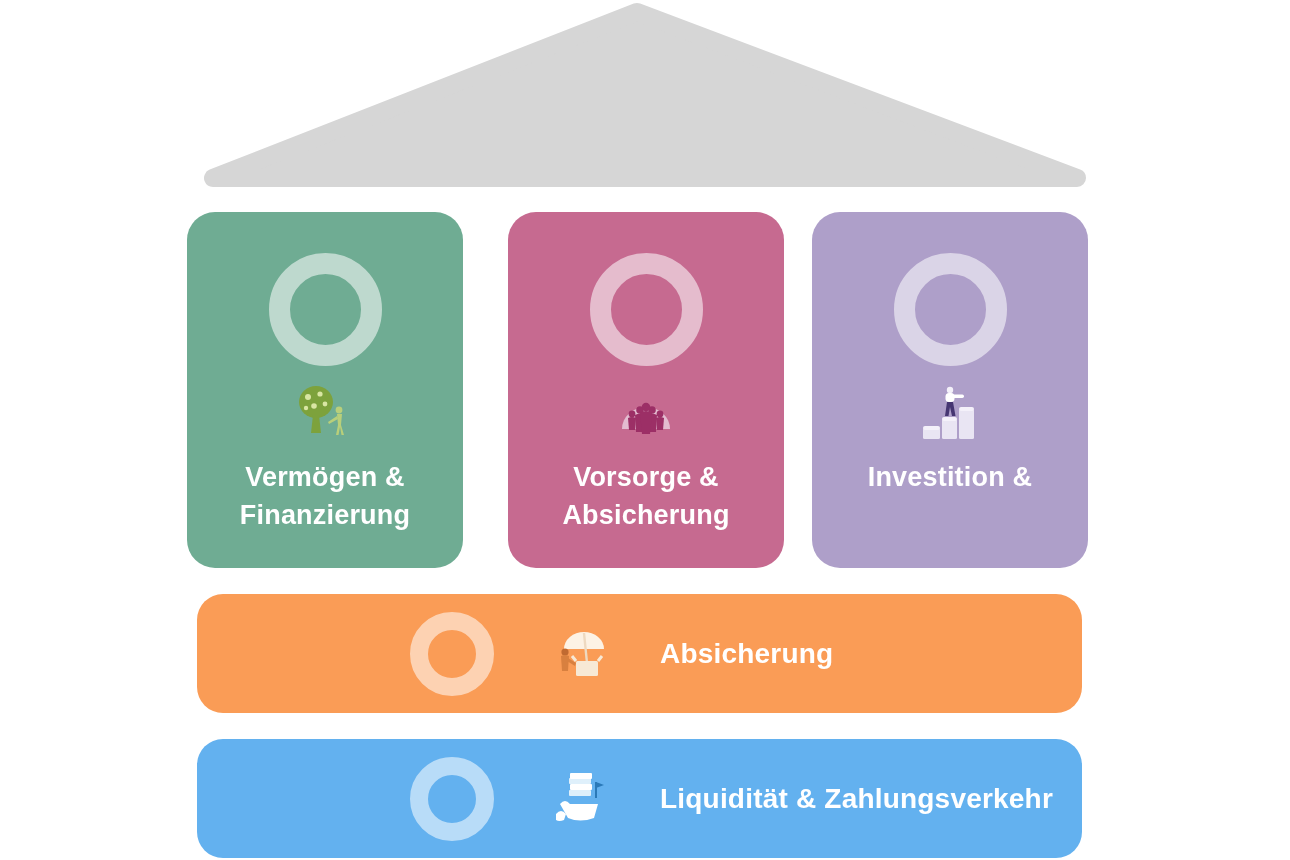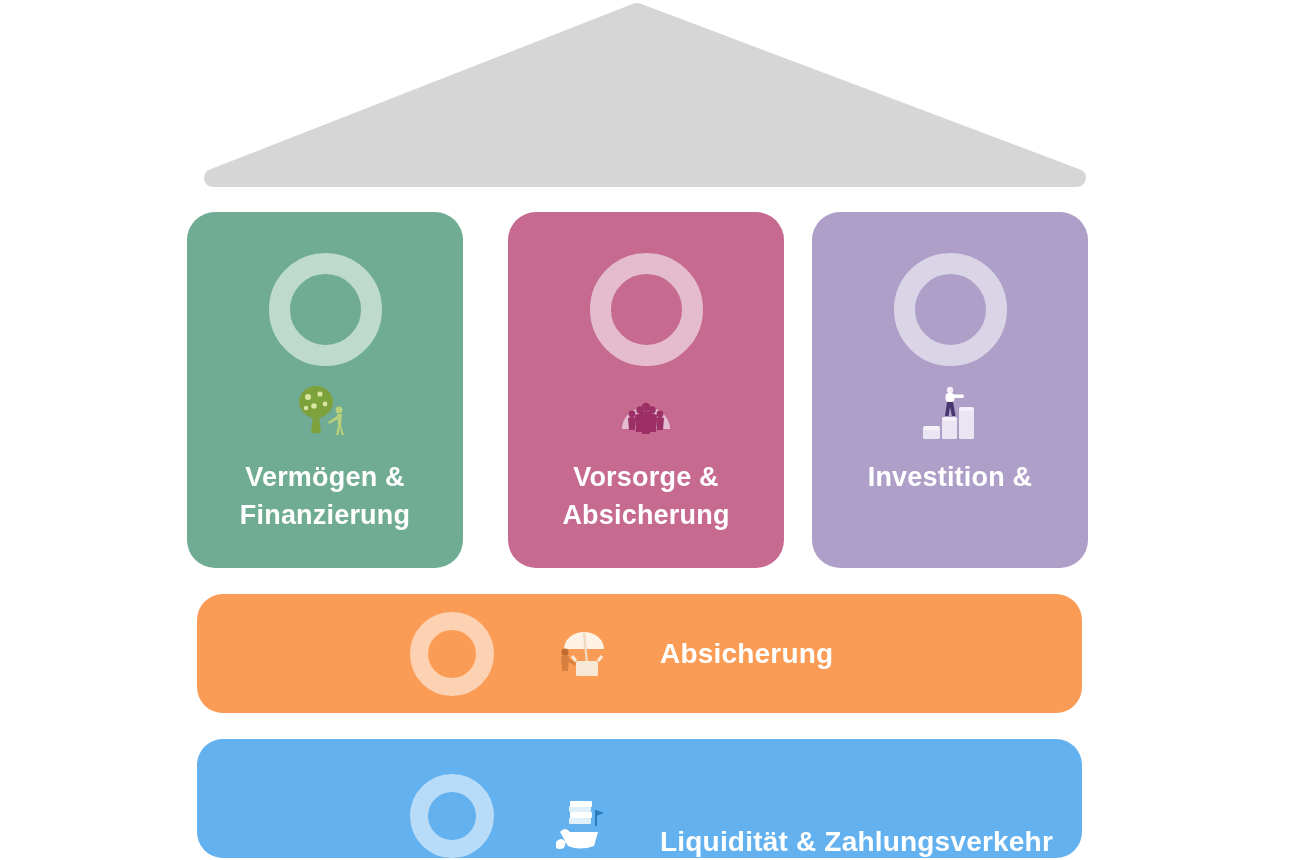--- a/index.html
+++ b/index.html
@@ -60,21 +60,21 @@
     position: absolute;
     left: 197px;
     width: 885px;
     height: 119px;
     border-radius: 26px;
     display: flex;
     align-items: center;
     cursor: pointer;
   }
   .bar-1 { top: 594px; }
-  .bar-2 { top: 739px; align-items: flex-end; }
+  .bar-2 { top: 739px; }
   .ring-small {
     margin-left: 213px;
     width: 84px;
     height: 84px;
     border-radius: 50%;
     border: 18px solid rgba(255,255,255,0.55);
     box-sizing: border-box;
     flex: 0 0 auto;
   }
   .bar .illu {

